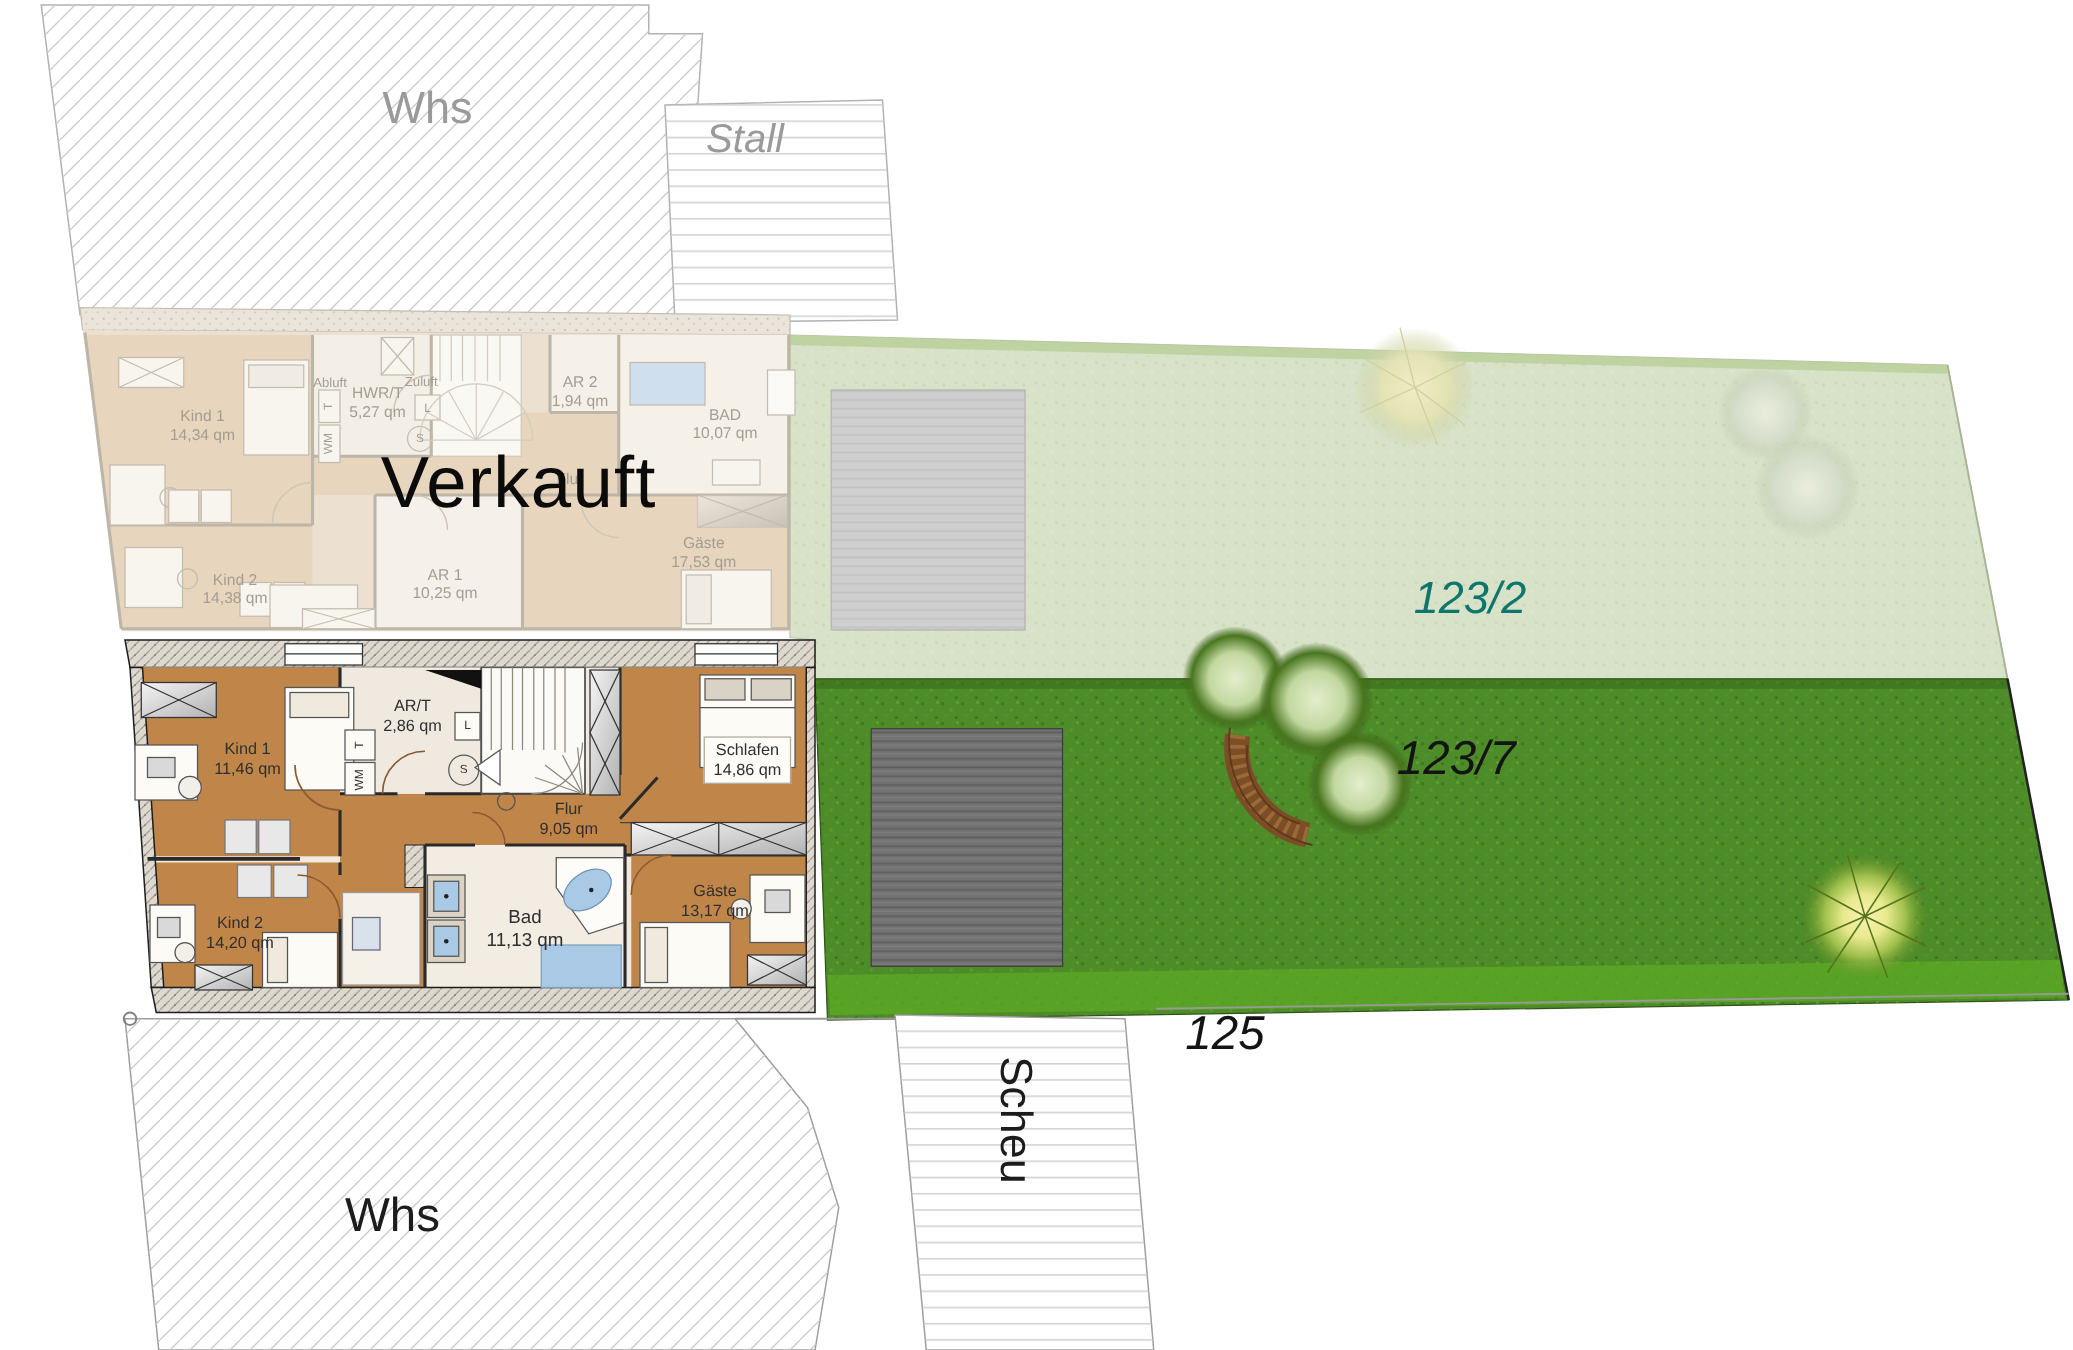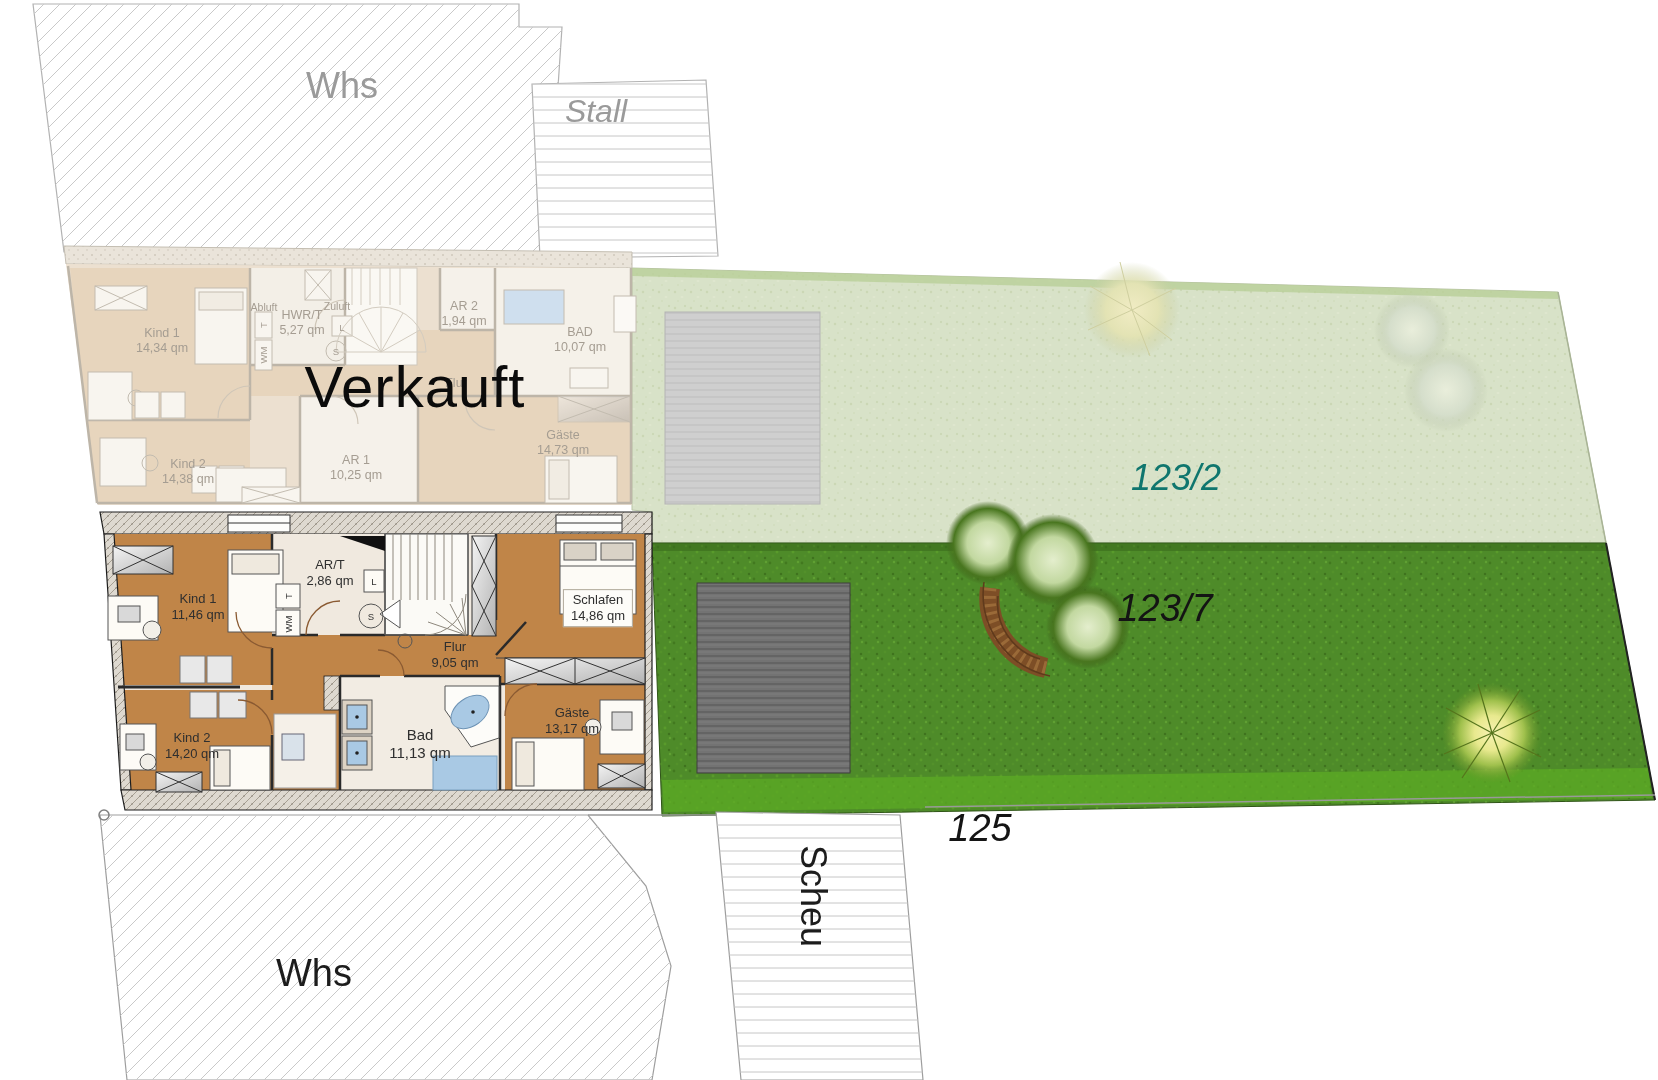--- a/index.html
+++ b/index.html
@@ -436,21 +436,21 @@
 <div class="lbl lbl-f" style="left:580px;top:340px">
       <span class="nm">BAD</span>
       <span class="ar">10,07 qm</span>
     </div>
 <div class="lbl lbl-f" style="left:456px;top:384px">
       <span class="nm">Flur</span>
       <span class="ar"></span>
     </div>
 <div class="lbl lbl-f" style="left:563px;top:443px">
       <span class="nm">Gäste</span>
-      <span class="ar">14,73 qm</span>
+      <span class="ar">17,53 qm</span>
     </div>
 <div class="lbl vent-f" style="left:264px;top:307px"><span>Abluft</span></div>
 <div class="lbl vent-f" style="left:337px;top:306px"><span>Zuluft</span></div>
 <div class="appl appl-f rot" style="left:263px;top:325px"><span>T</span></div>
 <div class="appl appl-f rot" style="left:263px;top:355px"><span>WM</span></div>
 <div class="appl appl-f" style="left:342px;top:327px"><span>L</span></div>
 <div class="appl appl-f" style="left:336px;top:351px"><span>S</span></div>
 <div class="verkauft" style="left:415px;top:386px">Verkauft</div>
 
 <div class="lbl lbl-a" style="left:198px;top:607px">

